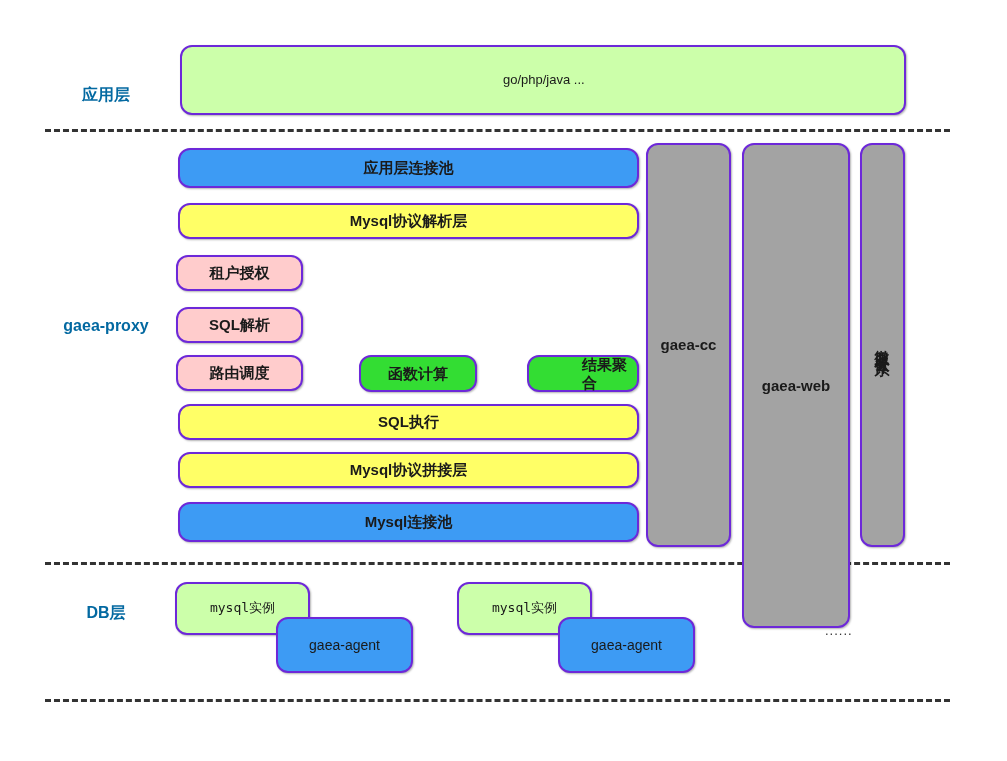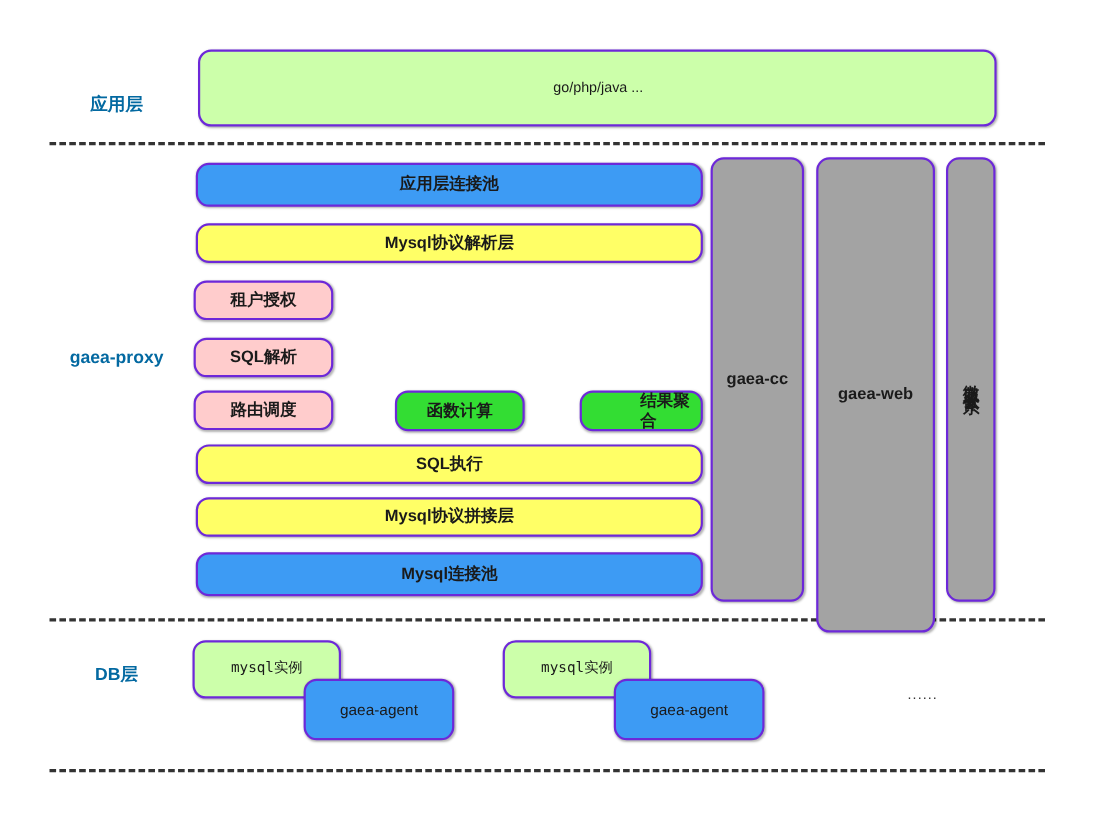--- a/index.html
+++ b/index.html
@@ -139,21 +139,21 @@
   </div>
 
   <div class="node fill-blue" style="left:178px; top:502px; width:461px; height:40px;">
     <span class="lbl t-bold fs15">Mysql连接池</span>
   </div>
 
   <div class="node fill-cyan" style="left:646px; top:143px; width:85px; height:404px;">
     <span class="lbl t-bold fs15">gaea-cc</span>
   </div>
 
-  <div class="node fill-cyan" style="left:742px; top:143px; width:108px; height:432px;">
+  <div class="node fill-cyan" style="left:742px; top:143px; width:108px; height:485px;">
     <span class="lbl t-bold fs15">gaea-web</span>
   </div>
 
   <div class="node fill-cyan vert" style="left:860px; top:143px; width:45px; height:404px;">
     <span class="lbl t-bold fs15">微服务体系</span>
   </div>
 
   <div class="node fill-lgreen" style="left:175px; top:582px; width:135px; height:53px;">
     <span class="lbl t-reg fs13 mono">mysql实例</span>
   </div>

